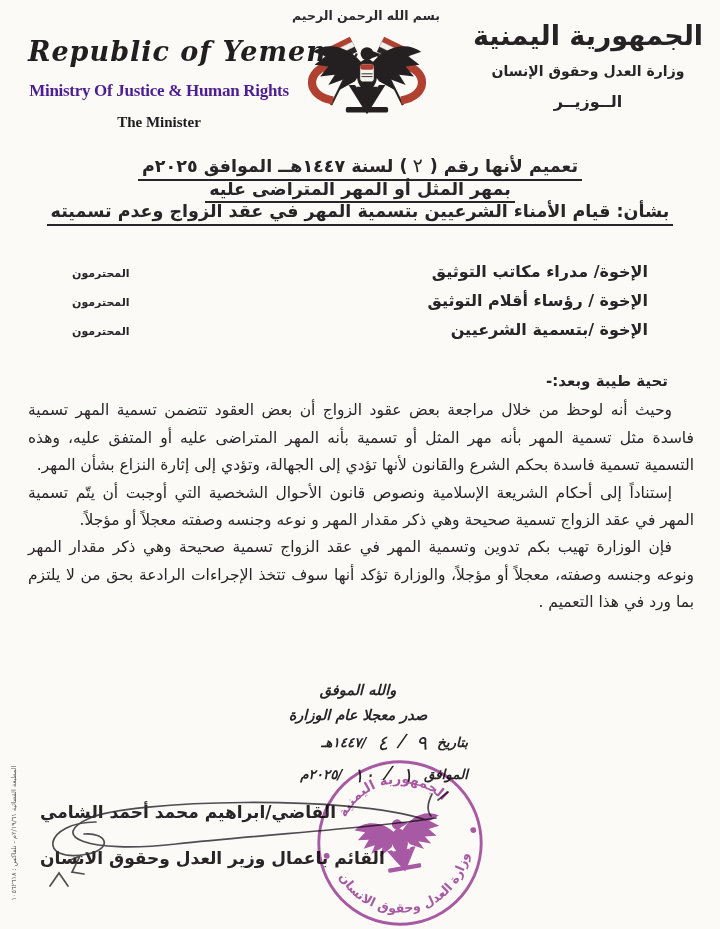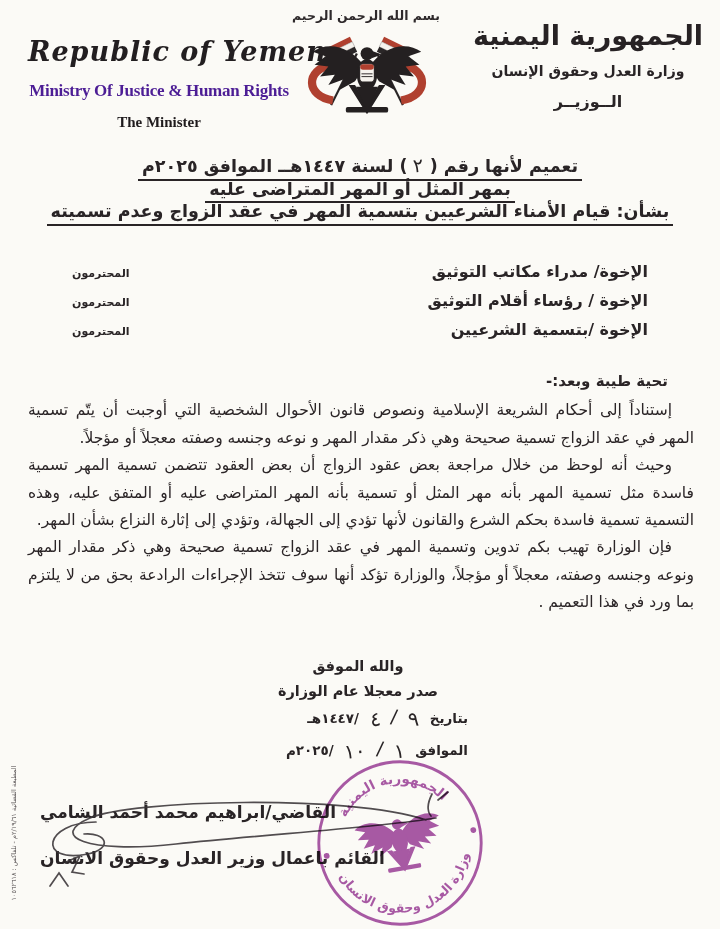--- a/index.html
+++ b/index.html
@@ -41,21 +41,21 @@
   .addr .row{display:flex;justify-content:space-between;align-items:baseline;height:29px;}
   .addr .to{font-weight:bold;font-size:16px;}
   .addr .hon{font-weight:bold;font-size:11px;}
   
   .body{position:absolute;top:354px;right:26px;left:28px;direction:rtl;
     font-size:15.5px;line-height:27.4px;text-align:justify;color:#2b2527;margin-top:14px;}
   .greeting{font-weight:bold;margin:0 26px 2px 0;font-size:15px;}
   .body p{margin:0;text-indent:22px;}
   .resolution{font-weight:bold;text-indent:8px;margin:0;font-size:16px;}
   
-  .closing{position:absolute;top:658px;left:248px;width:220px;direction:rtl;text-align:center;}
+  .closing{position:absolute;top:682px;left:248px;width:220px;direction:rtl;text-align:center;font-style:italic;}
   .closing .l1{font-weight:bold;font-size:14.5px;}
   .closing .l2{font-weight:bold;font-size:14.5px;margin-top:9px;white-space:nowrap;}
   .dateline{margin-top:6px;text-align:right;font-weight:bold;font-size:13.5px;
     white-space:nowrap;direction:rtl;}
   .dateline .hw-num{font-size:20px;vertical-align:-3px;}
   .dateline .hw-slash{font-size:19px;transform:rotate(8deg);}
   
   .sig{position:absolute;left:40px;top:802px;width:410px;direction:rtl;text-align:left;}
   .sig .name{font-weight:bold;font-size:17px;white-space:nowrap;}
   .sig .role{font-weight:bold;font-size:17px;margin-top:26px;white-space:nowrap;}
@@ -150,22 +150,22 @@
       <span class="hon">المحترمون</span>
     </div>
     <div class="row">
       <span class="to">الإخوة /بتسمية الشرعيين</span>
       <span class="hon">المحترمون</span>
     </div>
   </div>
 
   <div class="body">
     <div class="greeting">تحية طيبة وبعد:-</div>
+    <p>وحيث أنه لوحظ من خلال مراجعة بعض عقود الزواج أن بعض العقود تتضمن تسمية المهر تسمية فاسدة مثل تسمية المهر بأنه مهر المثل أو تسمية بأنه المهر المتراضى عليه أو المتفق عليه، وهذه التسمية تسمية فاسدة بحكم الشرع والقانون لأنها تؤدي إلى الجهالة، وتؤدي إلى إثارة النزاع بشأن المهر.</p>
     <p>إستناداً إلى أحكام الشريعة الإسلامية ونصوص قانون الأحوال الشخصية التي أوجبت أن يتّم تسمية المهر في عقد الزواج تسمية صحيحة وهي ذكر مقدار المهر و نوعه وجنسه وصفته معجلاً أو مؤجلاً.</p>
-    <p>وحيث أنه لوحظ من خلال مراجعة بعض عقود الزواج أن بعض العقود تتضمن تسمية المهر تسمية فاسدة مثل تسمية المهر بأنه مهر المثل أو تسمية بأنه المهر المتراضى عليه أو المتفق عليه، وهذه التسمية تسمية فاسدة بحكم الشرع والقانون لأنها تؤدي إلى الجهالة، وتؤدي إلى إثارة النزاع بشأن المهر.</p>
     <p>فإن الوزارة تهيب بكم تدوين وتسمية المهر في عقد الزواج تسمية صحيحة وهي ذكر مقدار المهر ونوعه وجنسه وصفته، معجلاً أو مؤجلاً، والوزارة تؤكد أنها سوف تتخذ الإجراءات الرادعة بحق من لا يلتزم بما ورد في هذا التعميم .</p>
   </div>
 
   <div class="closing">
     <div class="l1">والله الموفق</div>
     <div class="l2">صدر معجلا عام الوزارة</div>
     <div class="dateline">
       <span>بتاريخ</span>
       <span class="hw hw-num">٩</span>
       <span class="hw hw-slash">/</span>

